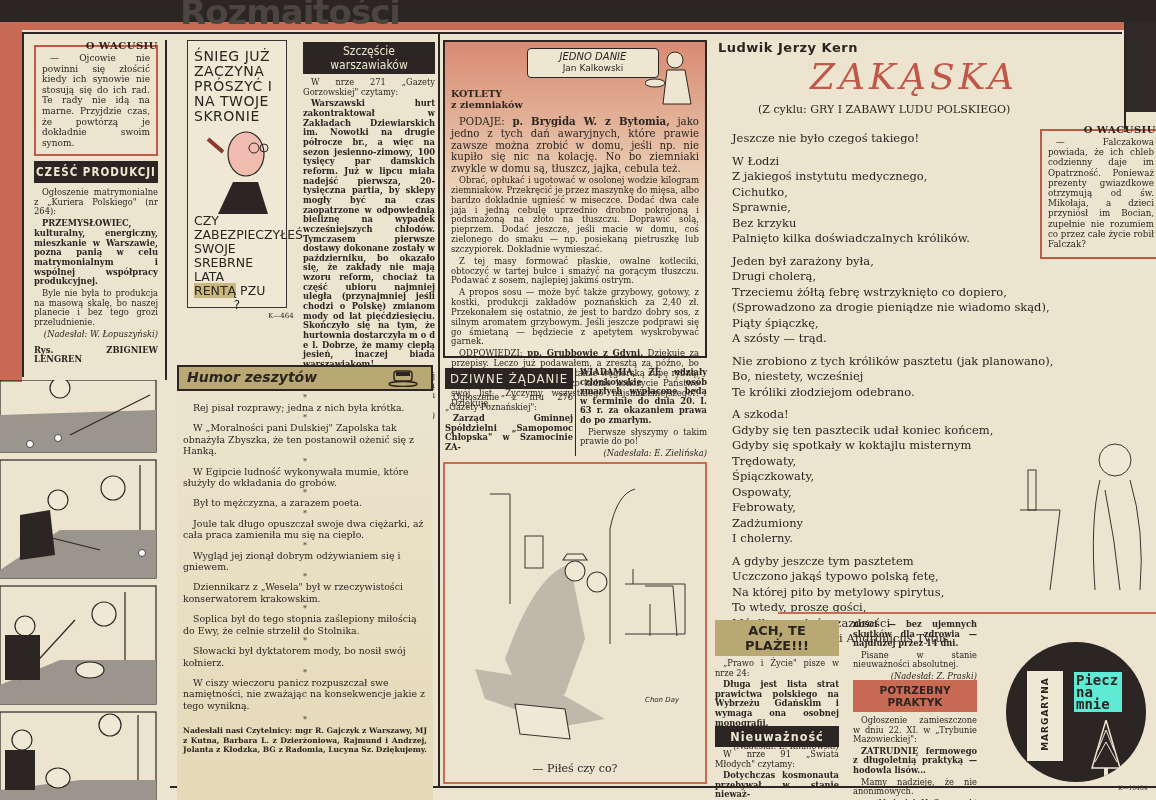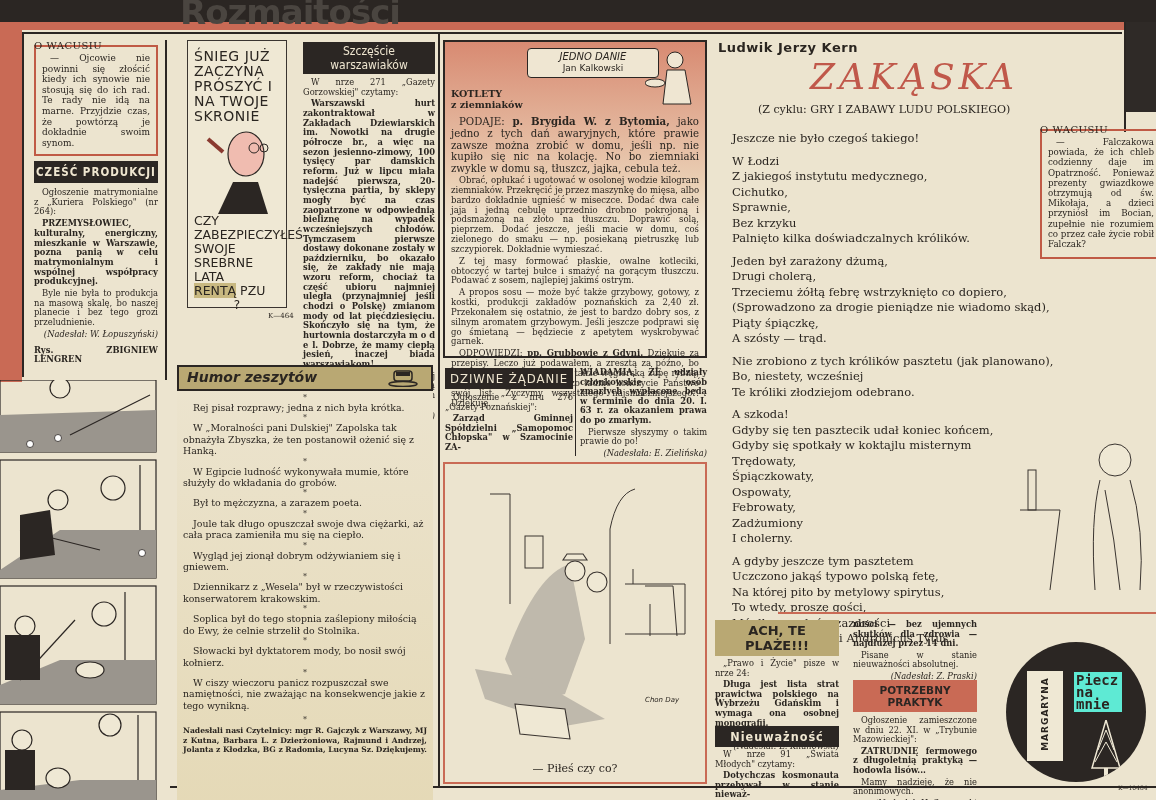--- a/index.html
+++ b/index.html
@@ -10,21 +10,21 @@
   .leftred{left:0;top:22px;width:22px;height:360px;background:#c96a55;}
   .masthead{left:180px;top:-8px;font-family:"DejaVu Sans",sans-serif;font-weight:bold;font-size:34px;color:#4a4540;letter-spacing:-1px;}
   .rightdark{left:1125px;top:22px;width:31px;height:90px;background:#2f2a27;}
   .txt{font-size:9px;line-height:10.6px;text-align:justify;}
   .txt p{margin:0 0 2px 0;text-indent:8px;}
   .b{font-weight:bold;}
   .i{font-style:italic;}
   .r{text-align:right;}
   .c{text-align:center;}
   .framebox{border:2px solid #c05a45;border-top:none;padding:4px 6px;box-sizing:border-box;}
-  .fhead{font-weight:normal;font-size:10px;text-align:left;letter-spacing:.5px;}
+  .fhead{font-weight:bold;font-size:10px;text-align:right;letter-spacing:.5px;}
   .bhead{background:#2b2623;color:#efe6d0;font-family:"DejaVu Sans Condensed","DejaVu Sans",sans-serif;font-weight:bold;text-align:center;letter-spacing:1px;}
   .vline{background:#2b2623;}
   .hline{background:#2b2623;}
   .cartoon{border:1.5px solid #3a3430;background:#efe8d4;box-sizing:border-box;}
   .poem{font-size:11.5px;line-height:15.5px;}
   .poem div{white-space:nowrap;}
   .poem .gap{height:7px;}
   .star{text-align:center;font-size:8px;line-height:9px;}
   .humor p{margin:0;text-indent:10px;font-size:9.4px;line-height:11.4px;}
 </style>
@@ -248,21 +248,21 @@
 <div class="abs poem" id="poem-body" style="left:732px;top:131px;width:300px;">
     <div>Jeszcze nie było czegoś takiego!</div>
     <div class="gap"></div>
     <div>W Łodzi</div>
     <div>Z jakiegoś instytutu medycznego,</div>
     <div>Cichutko,</div>
     <div>Sprawnie,</div>
     <div>Bez krzyku</div>
     <div>Palnięto kilka doświadczalnych królików.</div>
     <div class="gap"></div>
-    <div>Jeden był zarażony dżumą,</div>
+    <div>Jeden był zarażony była,</div>
     <div>Drugi cholerą,</div>
     <div>Trzeciemu żółtą febrę wstrzyknięto co dopiero,</div>
     <div>(Sprowadzono za drogie pieniądze nie wiadomo skąd),</div>
     <div>Piąty śpiączkę,</div>
     <div>A szósty — trąd.</div>
     <div class="gap"></div>
     <div>Nie zrobiono z tych królików pasztetu (jak planowano),</div>
     <div>Bo, niestety, wcześniej</div>
     <div>Te króliki złodziejom odebrano.</div>
     <div class="gap"></div>

